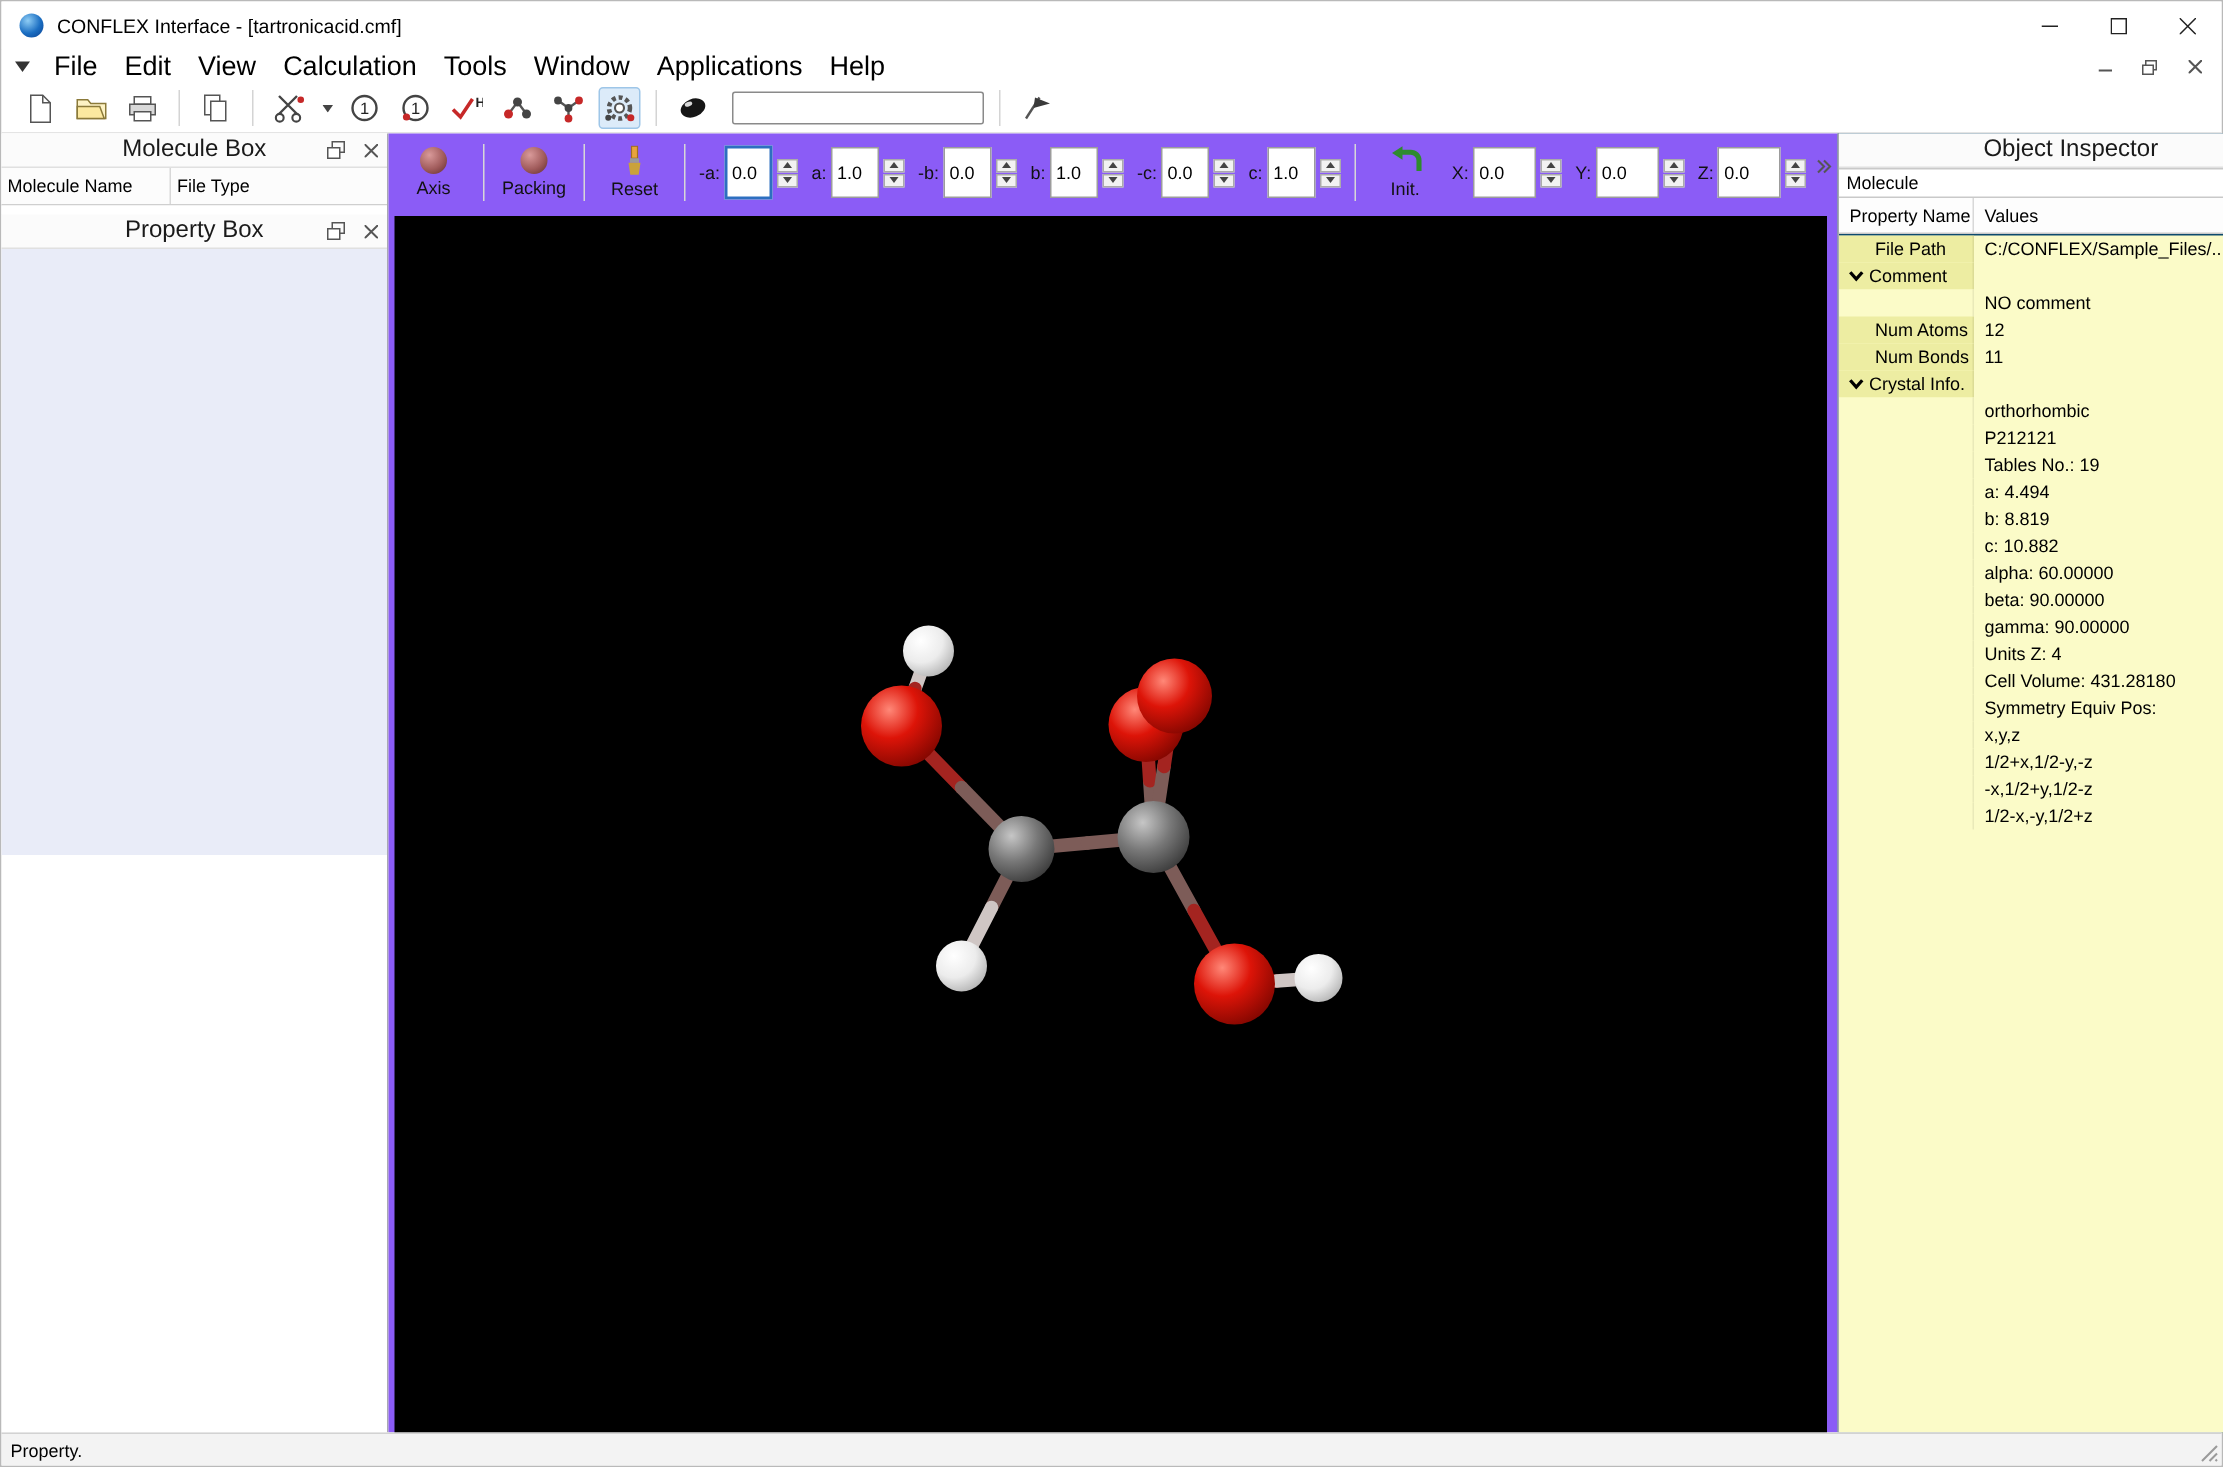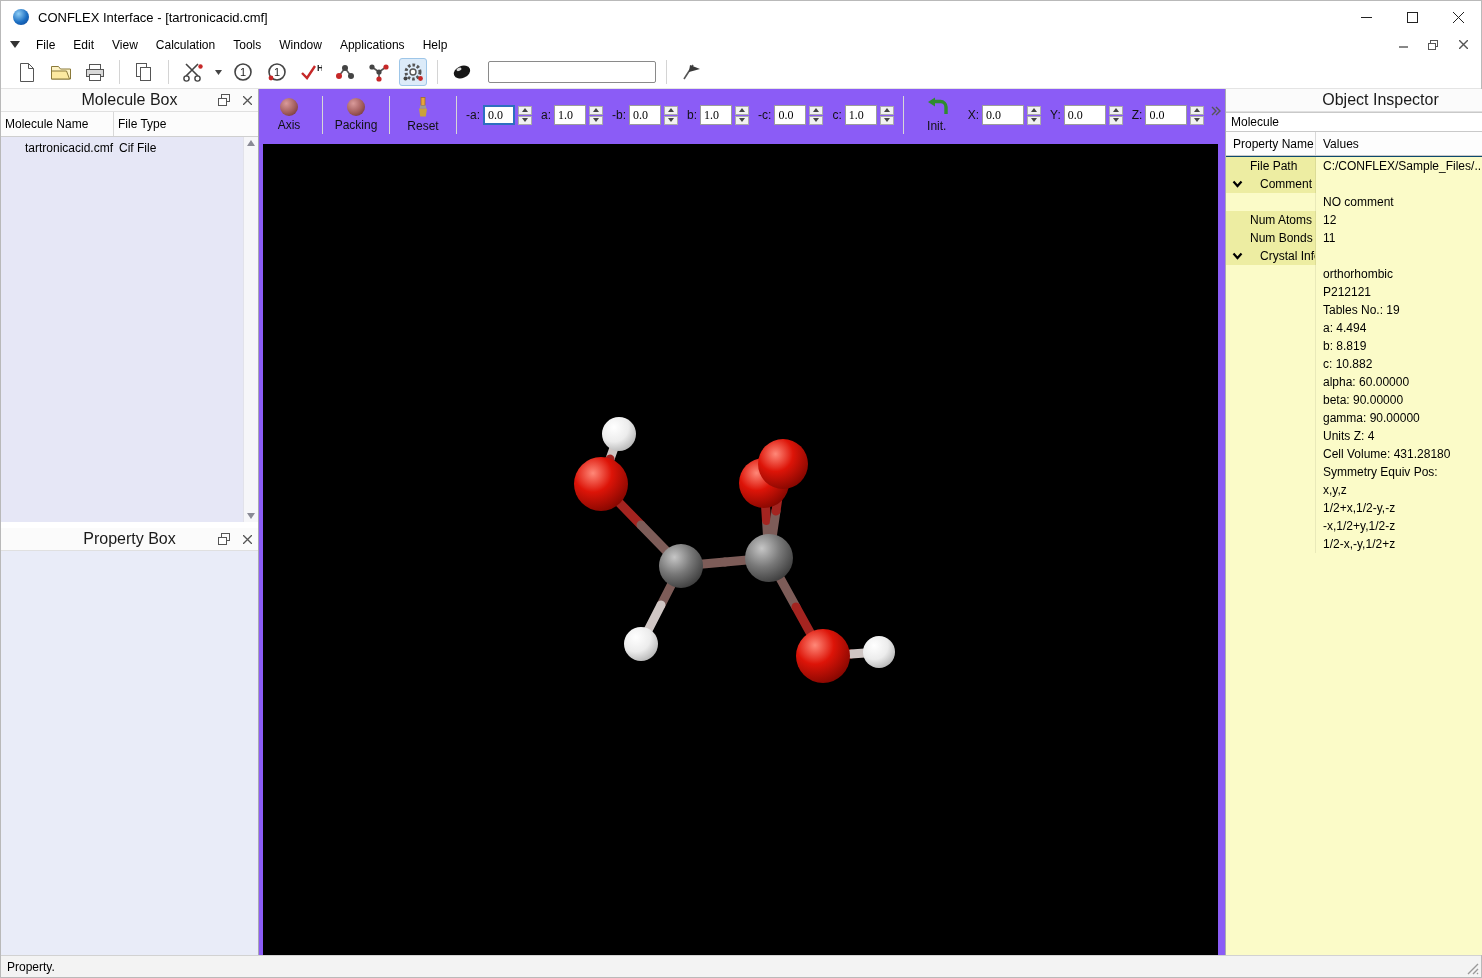--- a/index.html
+++ b/index.html
@@ -12,21 +12,21 @@
   .app-icon{width:16px;height:16px;border-radius:50%;margin-left:12px;flex:0 0 auto;
     background:radial-gradient(circle at 35% 30%,#8ecdf5,#1b6ec2 55%,#0a3f8f)}
   .wtitle{margin-left:9px;font-size:13px;white-space:nowrap}
   .win-controls{margin-left:auto;display:flex;height:100%}
   .win-btn{width:46px;height:32px;display:flex;align-items:center;justify-content:center;cursor:default}
 
   
   .menubar{position:absolute;top:32px;left:0;right:0;height:23px;display:flex;align-items:center;background:#fff}
   .doc-icon{margin-left:8px;width:12px;height:12px}
   .menu-items{display:flex;height:100%;margin-left:6px}
-  .menu-item{padding:0 9px;display:flex;align-items:center;font-size:12px}
+  .menu-item{padding:0 9px;display:flex;align-items:center;font-size:18px}
   .mdi-controls{margin-left:auto;display:flex;align-items:center;gap:14px;margin-right:10px}
   .mdi-btn{display:flex;align-items:center;justify-content:center;width:16px;height:16px}
 
   
   .toolbar{position:absolute;top:55px;left:0;right:0;height:33px;display:flex;align-items:center;gap:6px;
     padding-left:12px;background:#fff;border-bottom:1px solid #e4e4e4}
   .tbtn{min-width:28px;height:28px;display:flex;align-items:center;justify-content:center;border:1px solid transparent;border-radius:3px}
   .tbtn.active{background:#dcebf9;border:1px solid #9ec6e8}
   .tcaret{width:10px;height:28px;display:flex;align-items:center;justify-content:center}
   .tsep{width:1px;height:24px;background:#d4d4d4;margin:0 4px;flex:0 0 auto}
@@ -58,42 +58,42 @@
   
   .center{position:absolute;top:88px;left:258px;width:966px;bottom:22px;background:#8b5cf6}
   .toolbar2{height:52px;display:flex;align-items:center;padding:2px 6px;gap:7px}
   .vbtn{display:flex;flex-direction:column;align-items:center;justify-content:center;gap:2px;min-width:48px;height:46px;border-radius:3px}
   .vbtn .vlabel{font-size:12px;color:#111}
   .ball{width:18px;height:18px;border-radius:50%;background:radial-gradient(circle at 35% 30%,#d99a9a,#a15c5c 55%,#5d2a2a)}
   .vsep{width:1px;height:38px;background:#d7d7d7;flex:0 0 auto;margin:0 2px}
   .spin-row{display:flex;align-items:center;gap:9px}
   .spinner{display:flex;align-items:center;gap:3px}
   .spin-label{font-size:12px;color:#111}
-  .spin-input{width:32px;height:20px;border:1px solid #9c9c9c;font-size:12px;padding:0 3px;font-family:Liberation Serif, serif}
+  .spin-input{width:32px;height:20px;border:1px solid #9c9c9c;font-size:12px;padding:16px 3px;font-family:Liberation Sans, sans-serif}
   .spin-input.wide{width:42px}
   .spin-input.focused{border:2px solid #2d6fc0}
   .spin-btns{display:flex;flex-direction:column;gap:1px}
   .sb{width:14px;height:9px;border:1px solid #ababab;background:#f2f2f2;display:flex;align-items:center;justify-content:center}
   .sb i{display:block;width:0;height:0;border-left:3px solid transparent;border-right:3px solid transparent}
   .sb .u{border-bottom:4px solid #444}
   .sb .d{border-top:4px solid #444}
   .viewport{position:absolute;top:55px;left:4px;width:955px;height:812px;background:#000}
   .viewport svg{display:block}
 
   
   .right{position:absolute;top:88px;left:1224px;width:310px;bottom:22px;background:#0c4a6e;border-left:1px solid #a9a9b2}
   .oi-sub{height:20px;display:flex;align-items:center;padding-left:5px;background:#fff;border:1px solid #c9c9c9;border-left:none;border-right:none;font-size:12px}
   .oi-header{display:flex;height:24px;border-bottom:1px solid #c9c9c9;background:#fdfdfd}
   .oi-h1{width:90px;padding:5px 0 0 7px;border-right:1px solid #d8d8d8}
   .oi-h2{flex:1;padding:5px 0 0 7px}
   .oi-rows{background:#fbfbc8;position:absolute;top:68px;left:0;right:0;bottom:0;overflow:hidden}
   .insp-row{display:flex;height:18px;line-height:18px;font-size:12px}
   .insp-name{width:90px;padding-left:24px;background:#fbfbc8;border-right:1px solid rgba(0,0,0,0.07);white-space:nowrap;overflow:hidden;display:flex;align-items:center}
   .insp-name.filled{background:#ededa2}
-  .insp-name.expandable{padding-left:6px;gap:17px}
+  .insp-name.expandable{padding-left:6px;gap:3px}
   .insp-val{flex:1;padding-left:7px;white-space:nowrap;overflow:hidden}
   .chev{display:flex;align-items:center}
   .expand-arrows{position:absolute;top:104px;left:1209px;color:#555;font-size:11px}
 
   
   .statusbar{position:absolute;left:0;right:0;bottom:0;height:22px;background:#f3f3f3;border-top:1px solid #d2d2d2;display:flex;align-items:center;padding-left:6px}
   .grip{position:absolute;right:2px;bottom:2px}
 </style>
 </head>
 <body>
@@ -271,32 +271,20 @@
         <span class="phicon">
             <svg width="9" height="9">
               <path d="M0 0 L9 9 M9 0 L0 9" stroke="#555" stroke-width="1.3"></path>
             </svg>
           </span>
       </span>
     </div>
     <div class="mb-header">
       <div class="mb-h1">Molecule Name</div>
       <div class="mb-h2">File Type</div>
-    </div>
-    <div class="mb-body">
-      <div class="mb-rows">
-          <div class="mb-row">
-            <div class="mb-c1">tartronicacid.cmf</div>
-            <div class="mb-c2">Cif File</div>
-          </div>
-        </div>
-      <div class="mb-scroll">
-        <span class="tri-up"></span>
-        <span class="tri-dn"></span>
-      </div>
     </div>
     <div class="splitter"></div>
     <div class="panel-head">
       <span class="ptitle">Property Box</span>
       <span class="phead-icons">
         <span class="phicon">
             <svg width="12" height="12">
               <rect x="3.5" y="0.5" width="8" height="7" fill="none" stroke="#555"></rect>
               <rect x="0.5" y="4.5" width="8" height="7" fill="#fff" stroke="#555"></rect>
             </svg>

